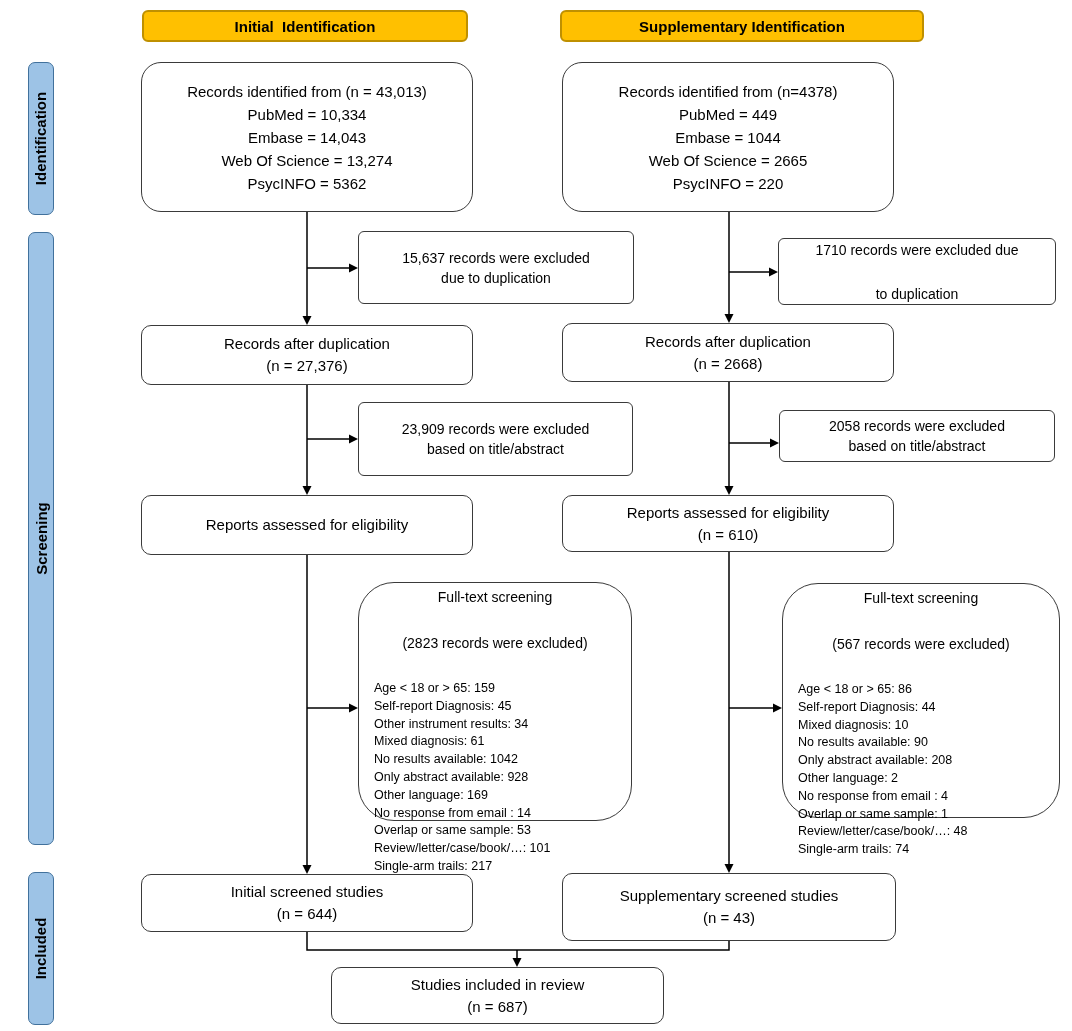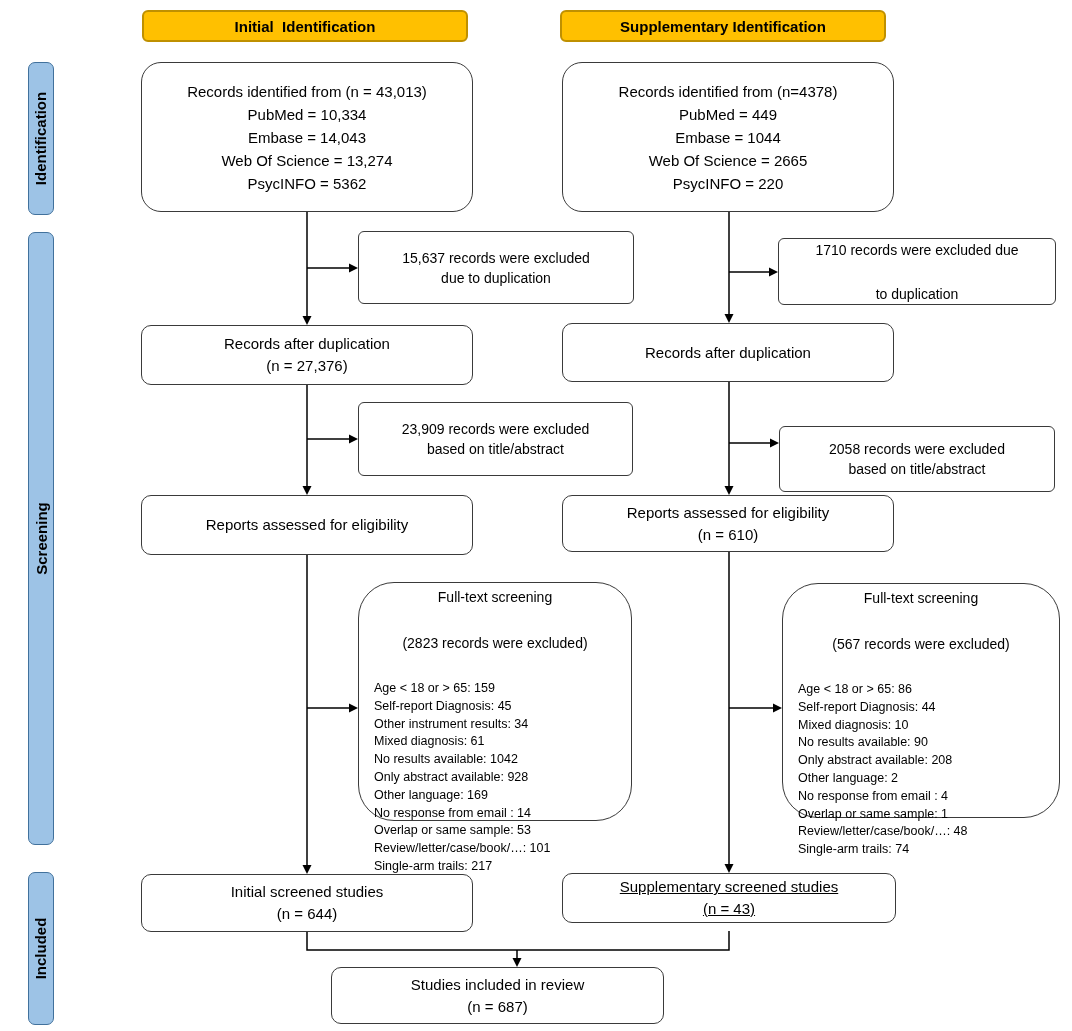--- a/index.html
+++ b/index.html
@@ -74,21 +74,21 @@
       <polygon points="349,263.5 349,272.5 358,268"></polygon>
       <polygon points="349,434.5 349,443.5 358,439"></polygon>
       <polygon points="349,703.5 349,712.5 358,708"></polygon>
       <polygon points="769,267.5 769,276.5 778,272"></polygon>
       <polygon points="770,438.5 770,447.5 779,443"></polygon>
       <polygon points="773,703.5 773,712.5 782,708"></polygon>
     </g>
   </svg>
 
   <div class="hdr" style="left:142px;top:10px;width:326px;height:32px;">Initial  Identification</div>
-  <div class="hdr" style="left:560px;top:10px;width:326px;height:32px;">Supplementary Identification</div>
+  <div class="hdr" style="left:560px;top:10px;width:364px;height:32px;">Supplementary Identification</div>
 
   <div class="side" style="left:28px;top:62px;width:26px;height:153px;">
     <span>Identification</span>
   </div>
   <div class="side" style="left:28px;top:232px;width:26px;height:613px;">
     <span>Screening</span>
   </div>
   <div class="side" style="left:28px;top:872px;width:26px;height:153px;">
     <span>Included</span>
   </div>
@@ -143,22 +143,23 @@
       <div class="line">Embase = 1044</div>
       <div class="line">Web Of Science = 2665</div>
       <div class="line">PsycINFO = 220</div>
     </div>
   <div class="box small" style="left:778px;top:238px;width:278px;height:67px;gap:24px;">
       <div class="line">1710 records were excluded due</div>
       <div class="line">to duplication</div>
     </div>
   <div class="box mid" style="left:562px;top:323px;width:332px;height:59px;">
       <div class="line">Records after duplication</div>
+      <div class="line">(n = 2668)</div>
     </div>
-  <div class="box small" style="left:779px;top:410px;width:276px;height:66px;margin-top:16px;">
+  <div class="box small" style="left:779px;top:410px;width:276px;height:52px;">
       <div class="line">2058 records were excluded</div>
       <div class="line">based on title/abstract</div>
     </div>
   <div class="box mid" style="left:562px;top:495px;width:332px;height:57px;">
       <div class="line">Reports assessed for eligibility</div>
       <div class="line">(n = 610)</div>
     </div>
   <div class="box ft" style="left:782px;top:583px;width:278px;height:235px;">
     <div class="ft-title">Full-text screening</div>
     <div class="ft-sub">(567 records were excluded)</div>
@@ -168,21 +169,21 @@
         <div class="line">Mixed diagnosis: 10</div>
         <div class="line">No results available: 90</div>
         <div class="line">Only abstract available: 208</div>
         <div class="line">Other language: 2</div>
         <div class="line">No response from email : 4</div>
         <div class="line">Overlap or same sample: 1</div>
         <div class="line">Review/letter/case/book/…: 48</div>
         <div class="line">Single-arm trails: 74</div>
       </div>
   </div>
-  <div class="box mid" style="left:562px;top:873px;width:334px;height:50px;text-decoration:underline;">
+  <div class="box mid" style="left:562px;top:873px;width:334px;height:68px;">
       <div class="line">Supplementary screened studies</div>
       <div class="line">(n = 43)</div>
     </div>
 
   <div class="box mid" style="left:331px;top:967px;width:333px;height:57px;">
       <div class="line">Studies included in review</div>
       <div class="line">(n = 687)</div>
     </div>
 
 </div>

